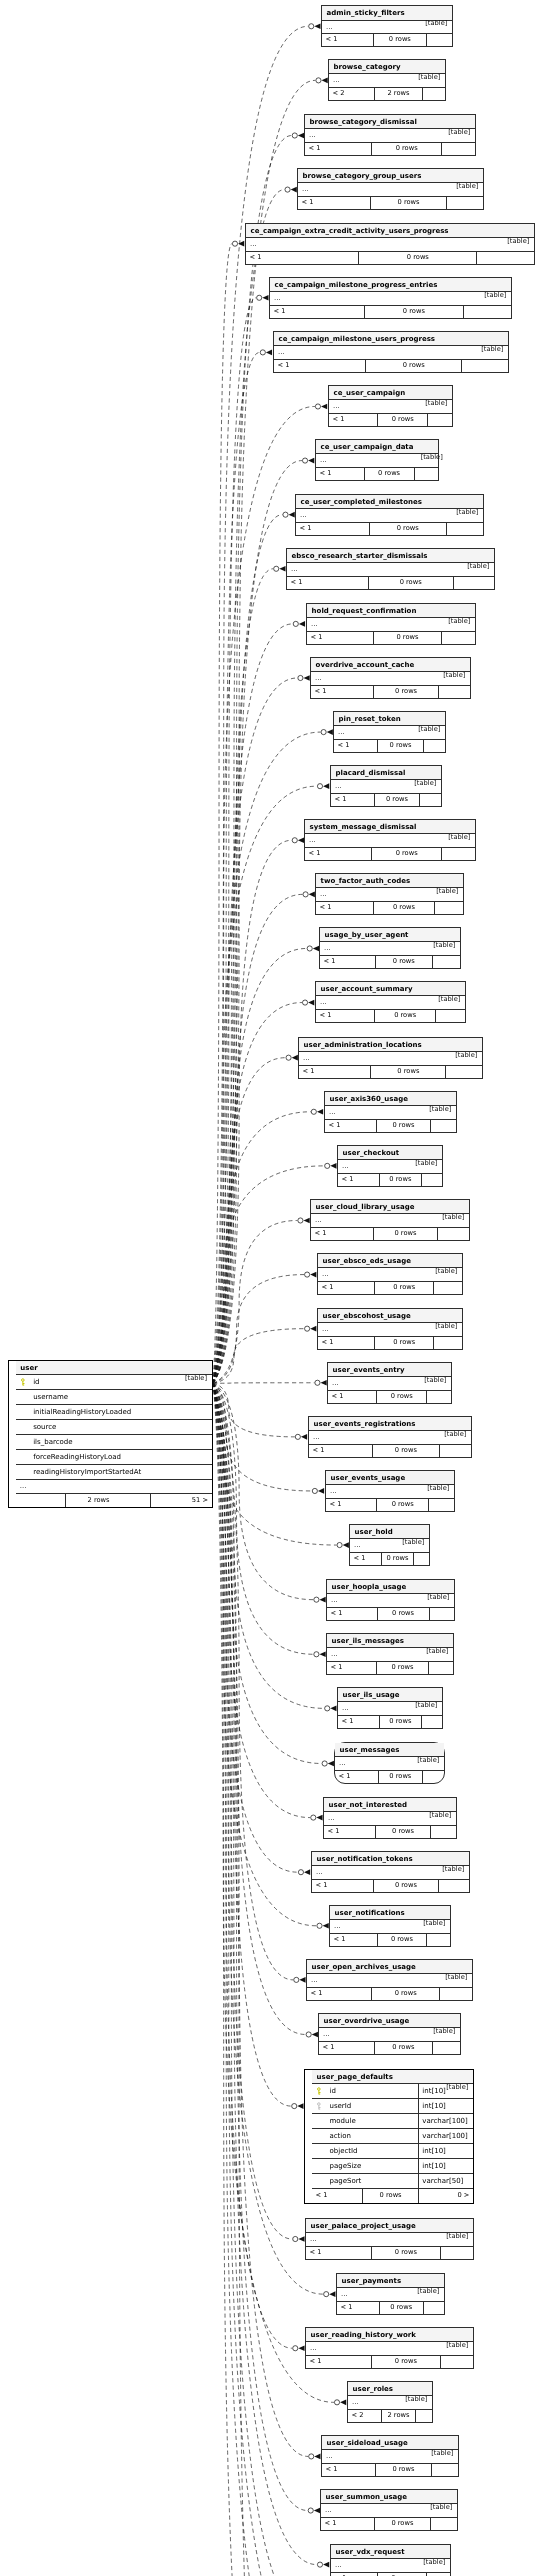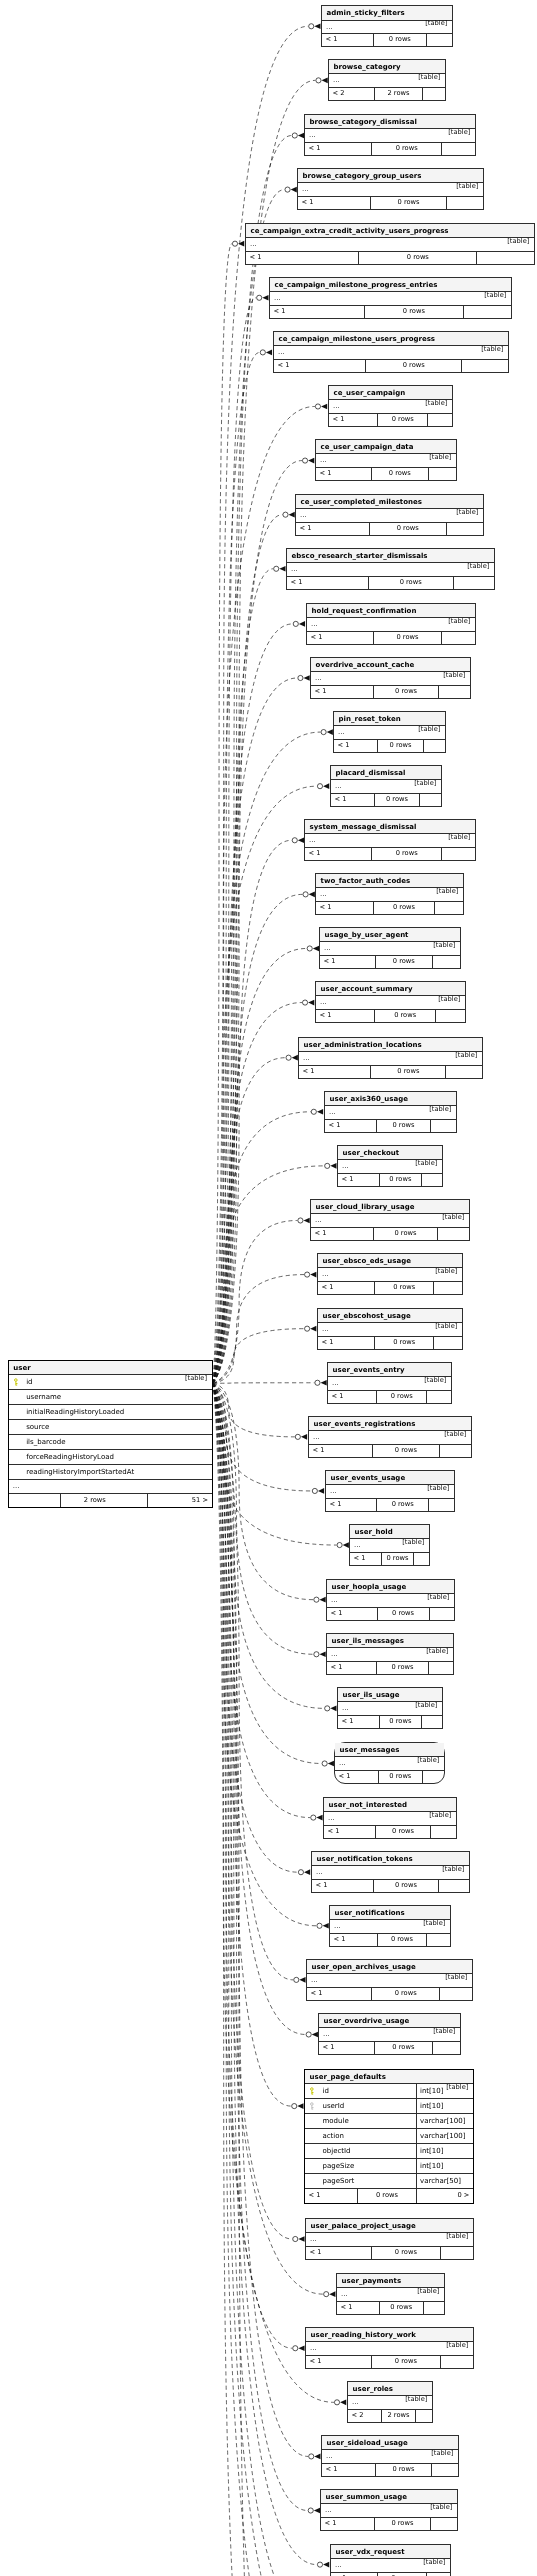--- a/index.html
+++ b/index.html
@@ -1,20 +1,20 @@
 <!DOCTYPE html>
 <html style="font-size:8.2px"><head>
 <meta charset="utf-8">
 <style>
   html,body{margin:0;padding:0;background:#ffffff;}
   #canvas{position:relative;width:538px;height:2883px;background:#ffffff;
           font-family:"DejaVu Sans","Liberation Sans",sans-serif;color:#000;}
   #edges{position:absolute;left:0;top:0;z-index:1;}
   .tbl{position:absolute;z-index:2;background:#ffffff;border:0.7px solid #2e2e2e;box-sizing:border-box;}
-  .tbl.emph{border:1.3px solid #000;}
+  .tbl.emph{border:1.3px solid #000;padding-left:7px;}
   .hdr{display:flex;justify-content:space-between;align-items:center;height:14.4px;
        background:#f4f4f4;border-bottom:1px solid #2e2e2e;padding:0 4.6px;box-sizing:border-box;}
   .nm{font-weight:bold;font-size:7px;white-space:nowrap;}
   .lbl{font-size:6.7px;color:#111;white-space:nowrap;margin-left:7.2px;margin-top:21px;}
   .ell{height:13.4px;line-height:12.4px;font-size:7px;padding:0 4.1px;box-sizing:border-box;
        border-bottom:0.5px solid #2e2e2e;}
   .row{display:flex;height:15px;line-height:15px;font-size:7px;
        border-bottom:0.5px solid #2e2e2e;box-sizing:border-box;}
   .cname{flex:1 1 auto;display:flex;align-items:center;padding-left:4.1px;box-sizing:border-box;white-space:nowrap;overflow:hidden;}
   .ctype{width:34%;border-left:0.5px solid #2e2e2e;padding-left:3.1px;box-sizing:border-box;white-space:nowrap;}
@@ -339,21 +339,21 @@
         <span class="nm">ce_user_campaign</span>
         <span class="lbl">[table]</span>
       </div>
       <div class="ell">...</div>
       <div class="ftr ftr-sm">
         <span class="f-left">&lt; 1</span>
         <span class="f-mid">0 rows</span>
         <span class="f-right"></span>
       </div>
     </div>
-    <div class="tbl" style="left: 315px; top: 439px; width: 142px;">
+    <div class="tbl" style="left: 315px; top: 439px; width: 124px;">
       <div class="hdr">
         <span class="nm">ce_user_campaign_data</span>
         <span class="lbl">[table]</span>
       </div>
       <div class="ell">...</div>
       <div class="ftr ftr-sm">
         <span class="f-left">&lt; 1</span>
         <span class="f-mid">0 rows</span>
         <span class="f-right"></span>
       </div>

